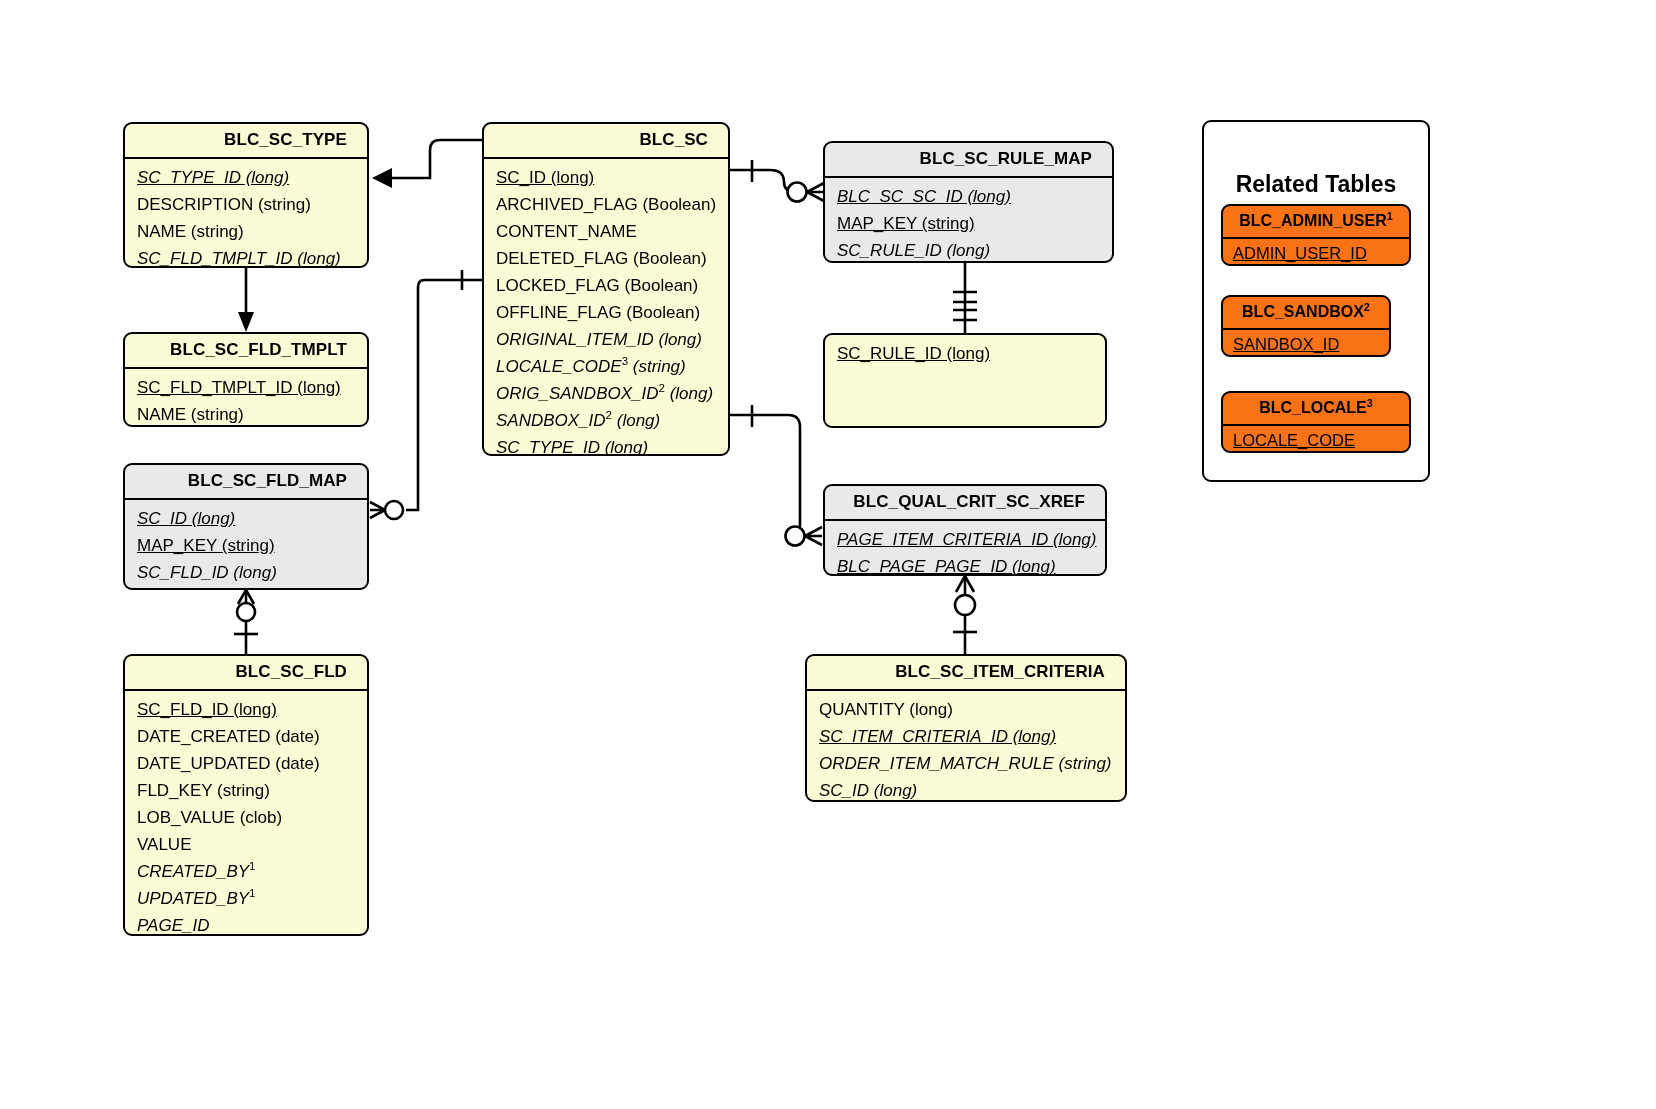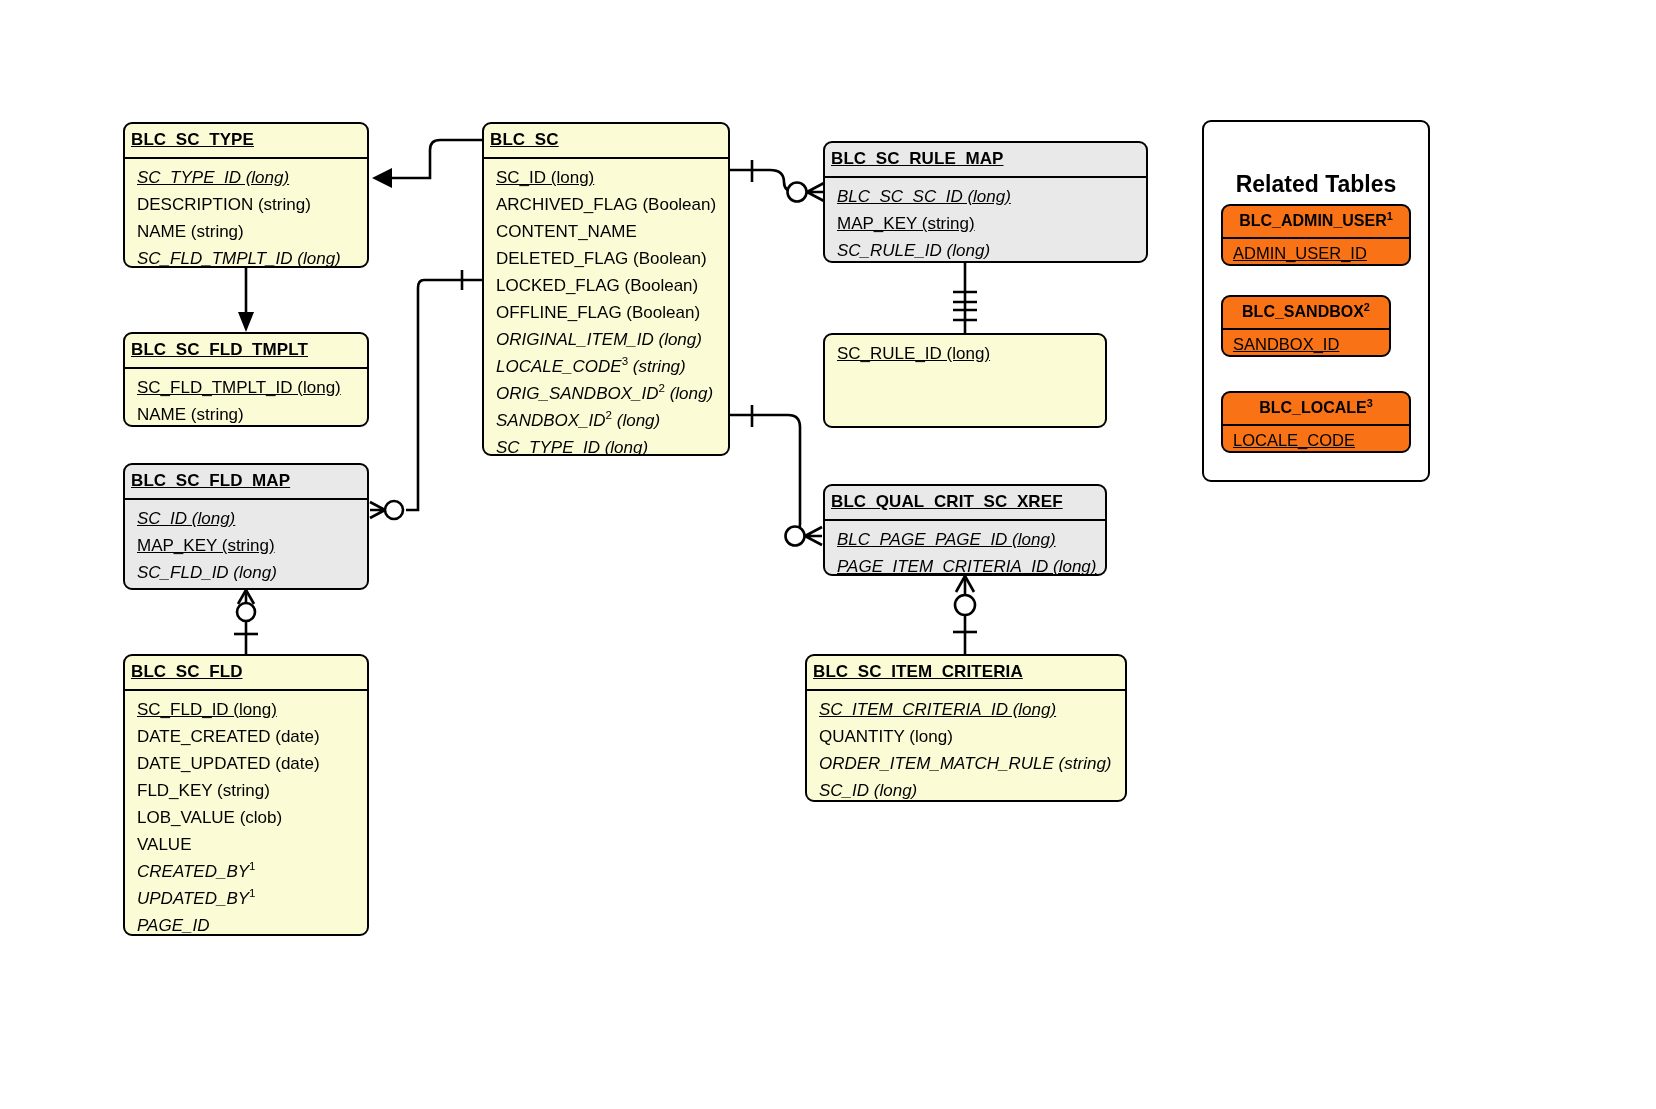--- a/index.html
+++ b/index.html
@@ -28,29 +28,28 @@
   .entity {
     position: absolute;
     border: 2.5px solid #000000;
     border-radius: 9px;
     box-sizing: border-box;
     overflow: hidden;
     background: #fbfbd6;
   }
   .entity.gray { background: #e9e9e9; }
   .entity .hdr {
-    text-align: left;
+    text-align: right;
     font-weight: bold;
     font-size: 17px;
     color: #000;
     padding: 7px 20px 8px 6px;
     border-bottom: 2.5px solid #000;
     letter-spacing: 0.1px;
     line-height: 1.05;
-    text-decoration: underline;
   }
   .entity .body {
     padding: 5px 0 8px 0;
   }
   .entity .attr {
     font-size: 17px;
     color: #000000;
     line-height: 1.0;
     padding: 5px 10px 5px 12px;
     white-space: nowrap;
@@ -202,48 +201,48 @@
       <div class="attr"><span class="t">LOCKED_FLAG (Boolean)</span></div>
       <div class="attr"><span class="t">OFFLINE_FLAG (Boolean)</span></div>
       <div class="attr fk"><span class="t">ORIGINAL_ITEM_ID (long)</span></div>
       <div class="attr fk"><span class="t">LOCALE_CODE</span><sup>3</sup><span class="t"> (string)</span></div>
       <div class="attr fk"><span class="t">ORIG_SANDBOX_ID</span><sup>2</sup><span class="t"> (long)</span></div>
       <div class="attr fk"><span class="t">SANDBOX_ID</span><sup>2</sup><span class="t"> (long)</span></div>
       <div class="attr fk"><span class="t">SC_TYPE_ID (long)</span></div>
     </div>
   </div>
 
-  <div class="entity gray" style="left:823px; top:141px; width:325px; height:122px;">
+  <div class="entity gray" style="left:823px; top:141px; width:291px; height:122px;">
     <div class="hdr">BLC_SC_RULE_MAP</div>
     <div class="body">
       <div class="attr pkfk"><span class="t">BLC_SC_SC_ID (long)</span></div>
       <div class="attr pk"><span class="t">MAP_KEY (string)</span></div>
       <div class="attr fk"><span class="t">SC_RULE_ID (long)</span></div>
     </div>
   </div>
 
   <div class="entity" style="left:823px; top:333px; width:284px; height:95px;">
     <div class="body">
       <div class="attr pk"><span class="t">SC_RULE_ID (long)</span></div>
     </div>
   </div>
 
   <div class="entity gray" style="left:823px; top:484px; width:284px; height:92px;">
     <div class="hdr">BLC_QUAL_CRIT_SC_XREF</div>
     <div class="body">
+      <div class="attr pkfk"><span class="t">PAGE_ITEM_CRITERIA_ID (long)</span></div>
       <div class="attr pkfk"><span class="t">BLC_PAGE_PAGE_ID (long)</span></div>
-      <div class="attr pkfk"><span class="t">PAGE_ITEM_CRITERIA_ID (long)</span></div>
     </div>
   </div>
 
   <div class="entity" style="left:805px; top:654px; width:322px; height:148px;">
     <div class="hdr">BLC_SC_ITEM_CRITERIA</div>
     <div class="body">
+      <div class="attr"><span class="t">QUANTITY (long)</span></div>
       <div class="attr pkfk"><span class="t">SC_ITEM_CRITERIA_ID (long)</span></div>
-      <div class="attr"><span class="t">QUANTITY (long)</span></div>
       <div class="attr fk"><span class="t">ORDER_ITEM_MATCH_RULE (string)</span></div>
       <div class="attr fk"><span class="t">SC_ID (long)</span></div>
     </div>
   </div>
 
   <div id="related-panel" style="left:1202px; top:120px; width:228px; height:362px;">
     <div class="panel-title">Related Tables</div>
   </div>
 
   <div class="mini" style="left:1221px; top:204px; width:190px; height:62px;">

